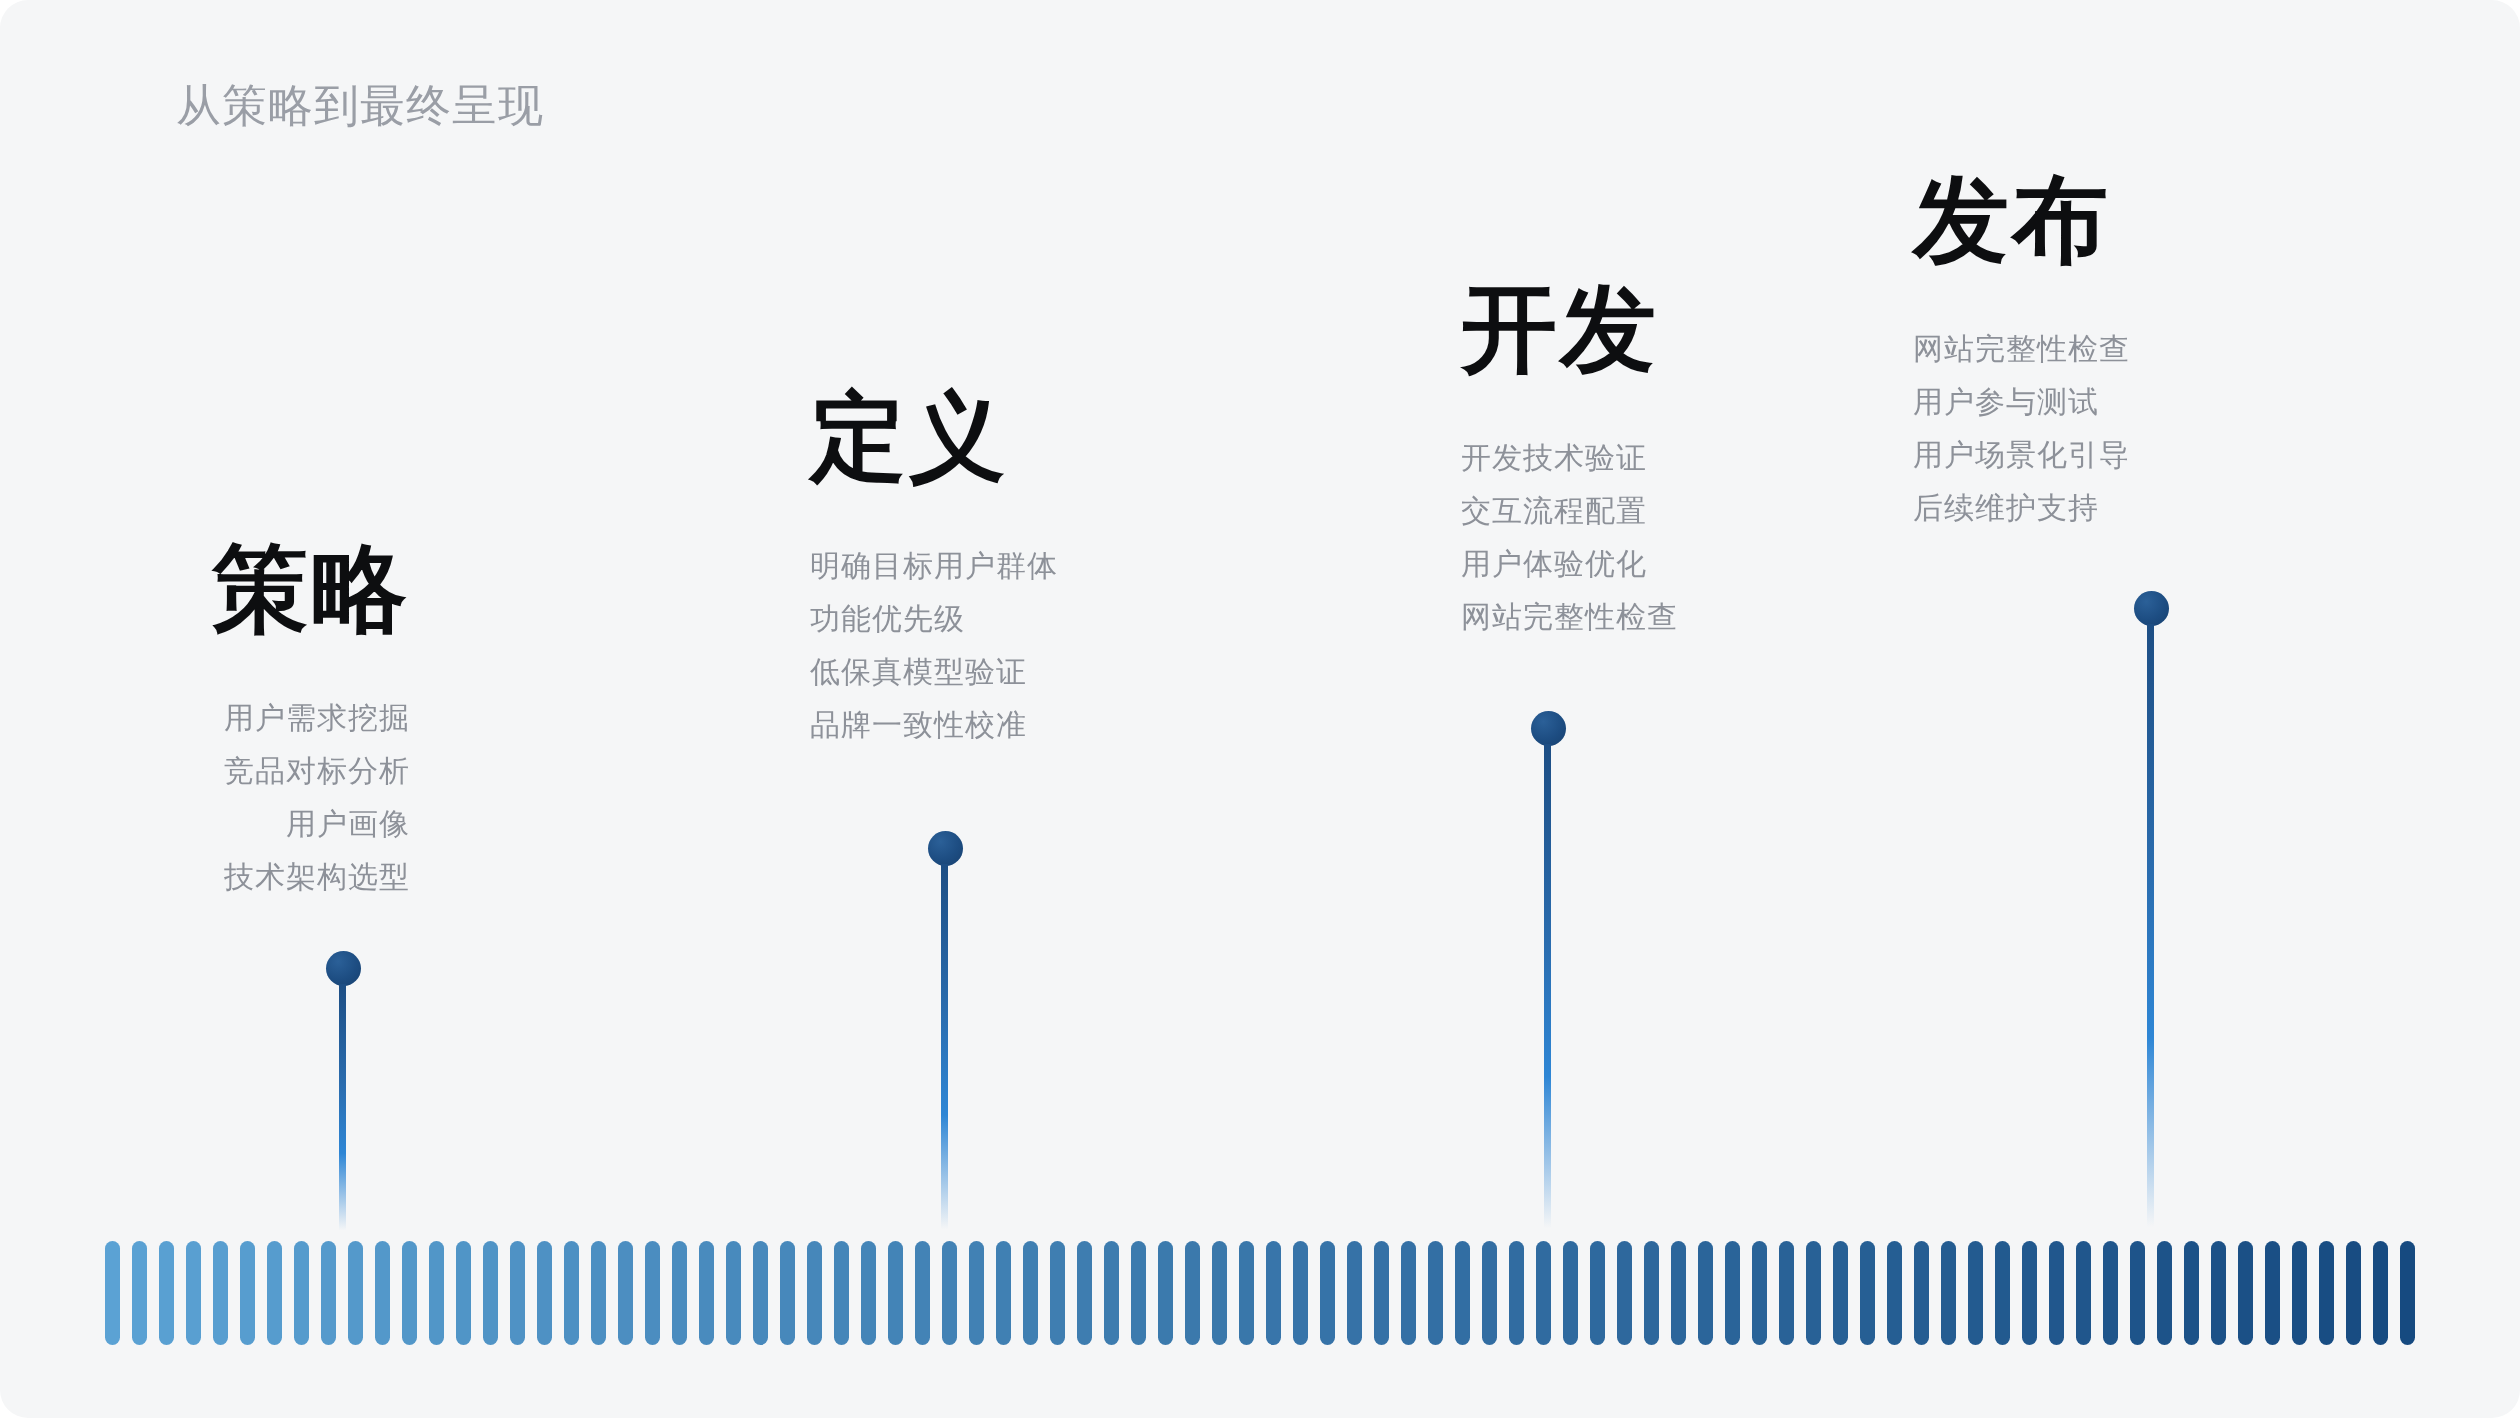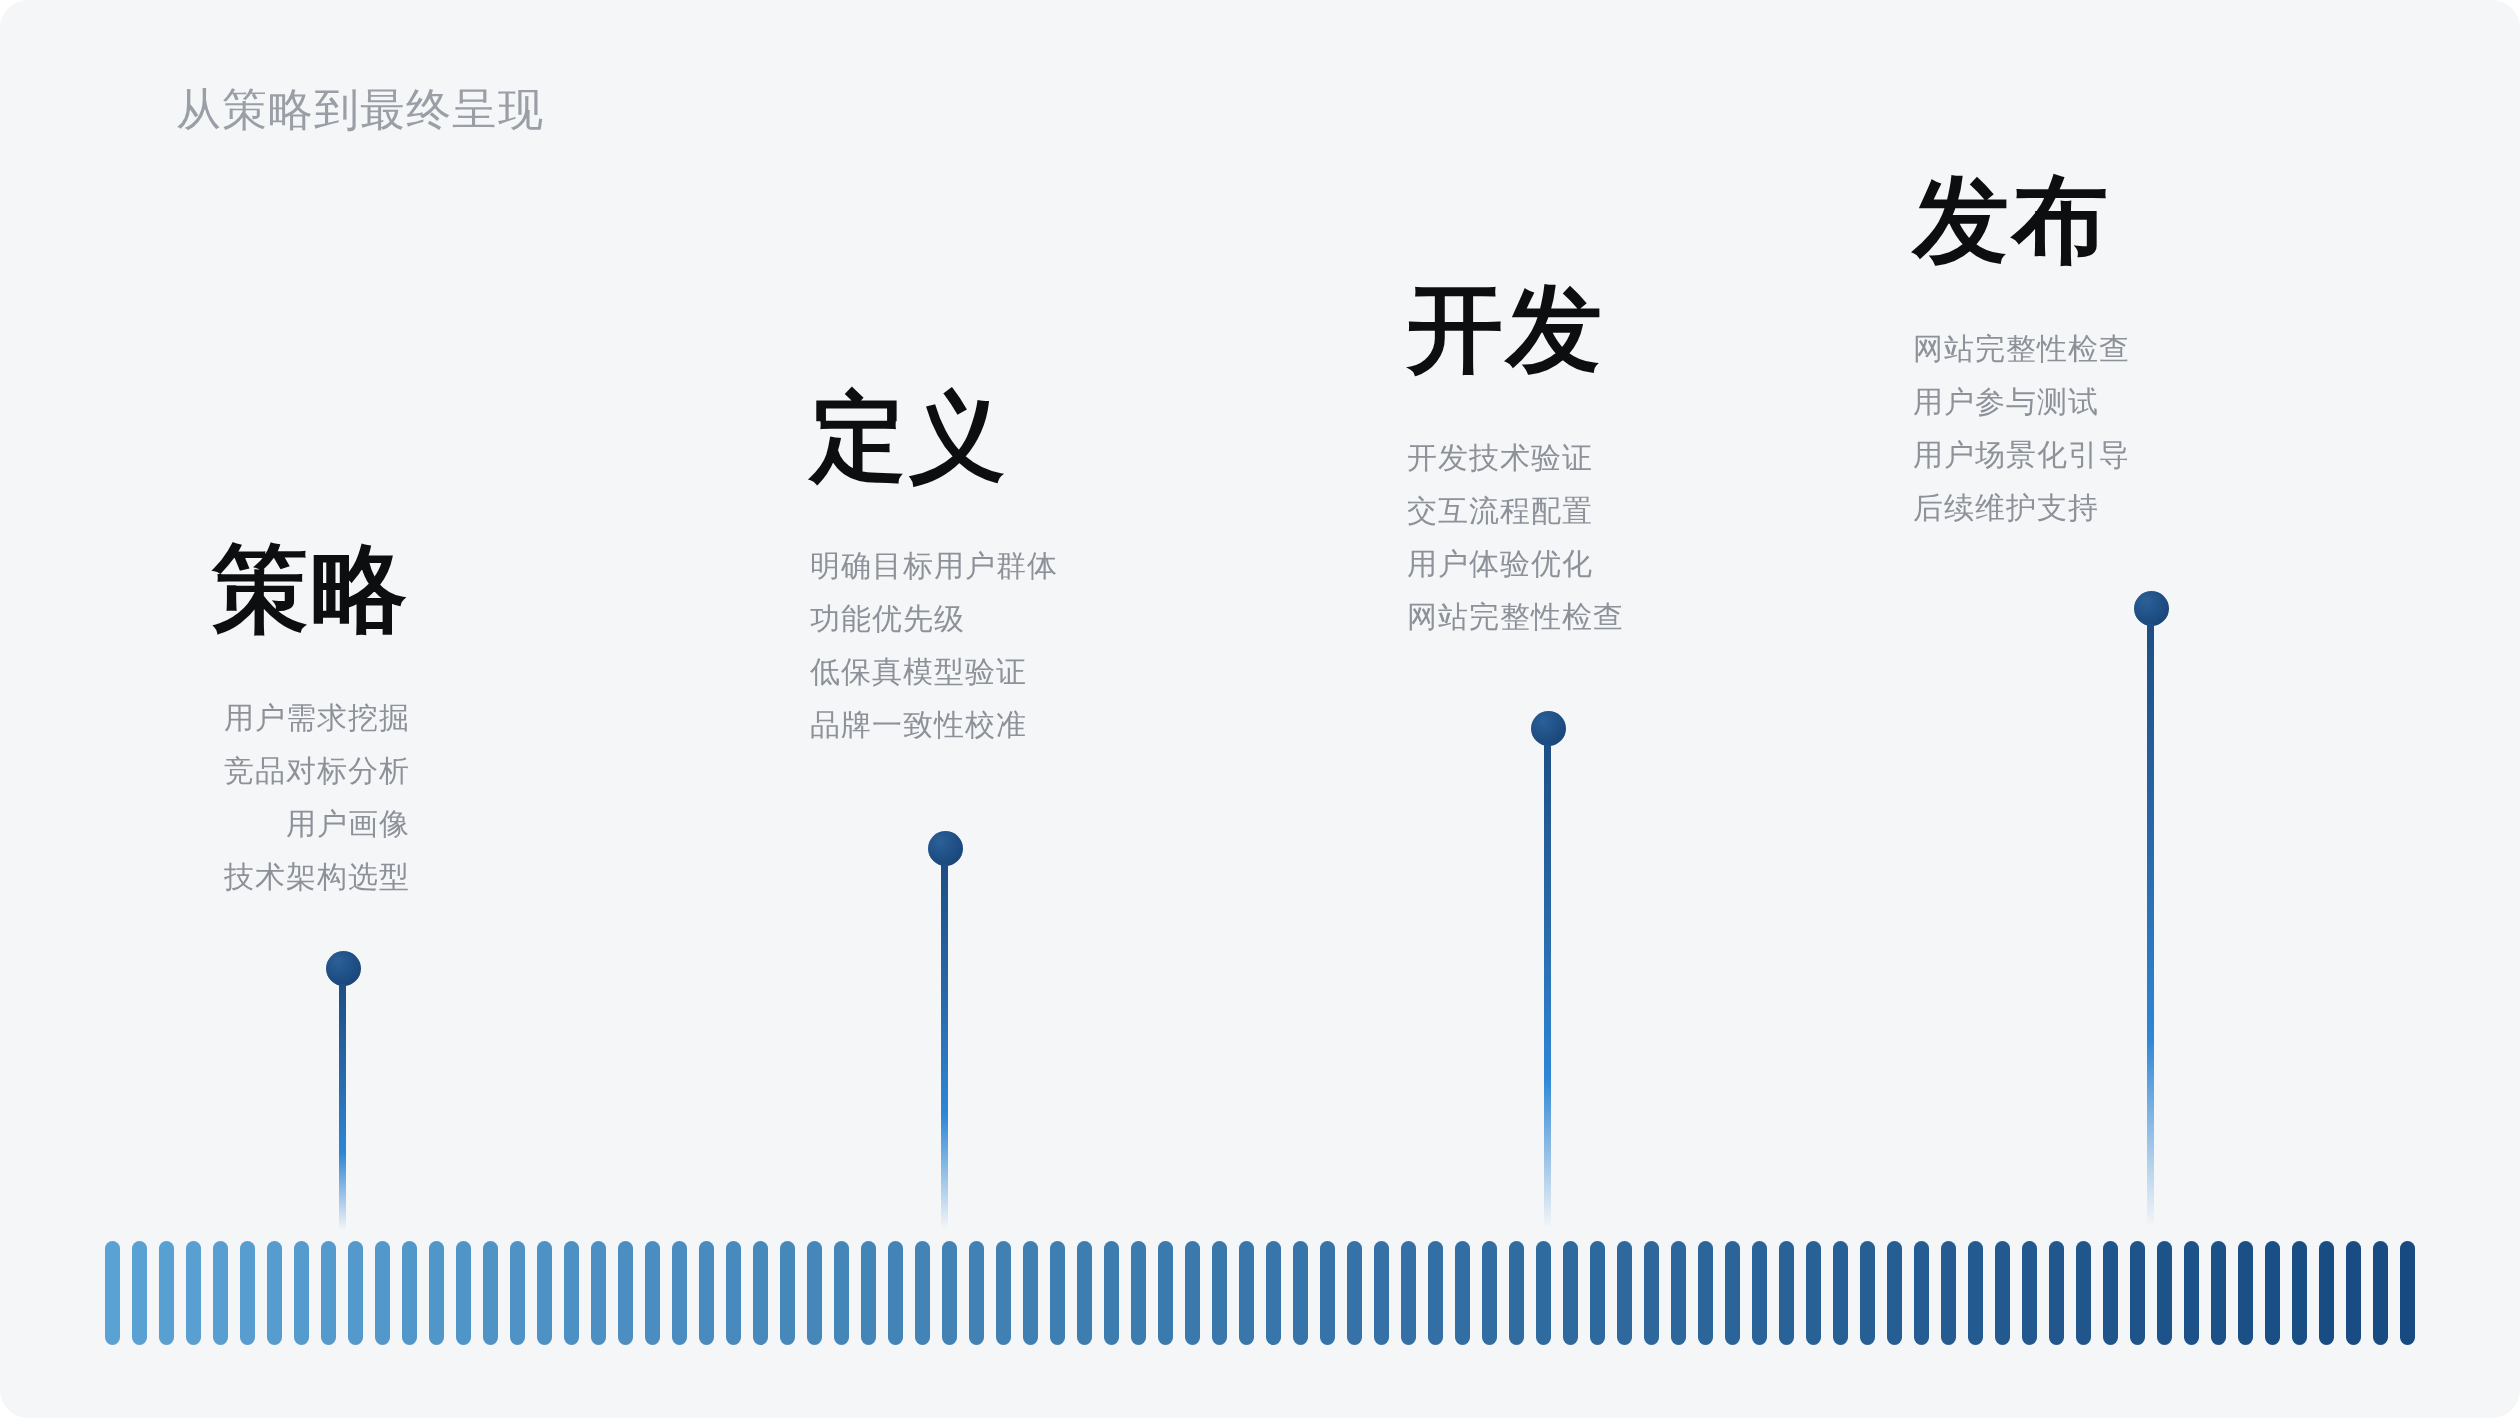--- a/index.html
+++ b/index.html
@@ -15,35 +15,36 @@
     background: #f5f6f7;
     border-radius: 28px;
     overflow: hidden;
   }
 
   
   .intro {
     position: absolute;
     left: 176px;
     top: 72px;
+    font-family: Liberation Mono, monospace;
   }
   .intro-line {
     font-size: 45px;
     line-height: 75px;
     font-weight: 500;
     color: #9a9ea6;
     letter-spacing: 1px;
     white-space: nowrap;
   }
 
   
   .stage { position: absolute; }
   .stage-1 { left: 212px;  top: 541px; text-align: right; }
   .stage-2 { left: 810px;  top: 389px; }
-  .stage-3 { left: 1407px; top: 281px; }
+  .stage-3 { left: 1461px; top: 281px; }
   .stage-4 { left: 1913px; top: 172px; }
 
   .stage-title {
     margin: 0;
     font-size: 96px;
     line-height: 96px;
     font-weight: 700;
     color: #0d0e10;
     letter-spacing: 3px;
     white-space: nowrap;

